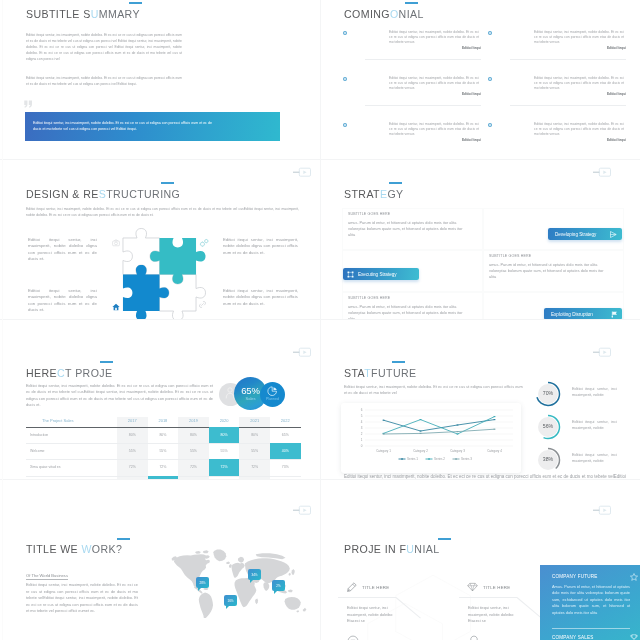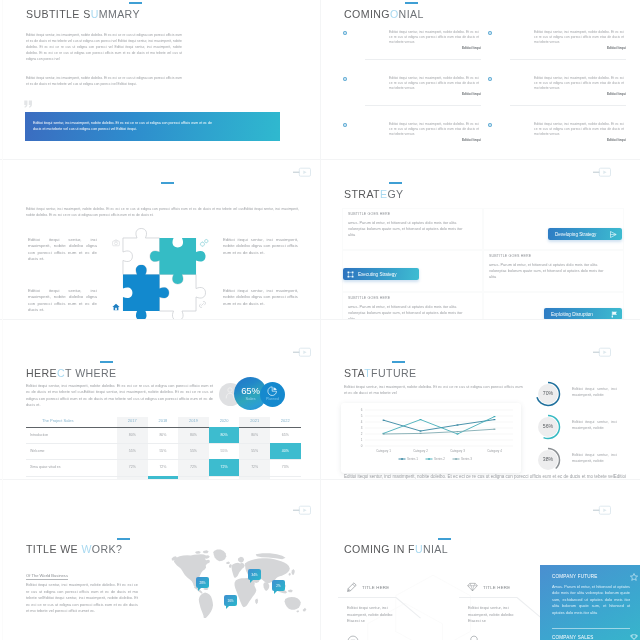--- a/index.html
+++ b/index.html
@@ -122,20 +122,23 @@
         </div>
       </div>
 </div>
 
 <div class="slide" style="left:0;top:160px;">
   <svg class="scrico" style="left:291px;top:7px;width:20px;height:10px;" viewBox="0 0 20 10">
     <rect x="8.3" y="1.2" width="11.2" height="8" rx="1.3" fill="none" stroke="#dbe7ed" stroke-width="0.9"></rect>
     <path d="M12.3 3.4 L12.3 7.0 L15.6 5.2 Z" fill="#dee9ee"></path>
     <path d="M2.0 5.2 L8.3 5.2" stroke="#b3c3ca" stroke-width="0.9"></path>
   </svg>
+  <div class="stitle" style="left:26px;top:27.5px;">
+    <span>DESIGN &amp; RE</span><span class="lt">S</span><span class="md">TRUCTURING</span>
+  </div>
   <div class="dash" style="left:161px;top:22px;width:13px;"></div>
   <div class="p" style="left:26px;top:46px;width:273px;line-height:6.4px;text-align:justify;">Editioi itequi sentur, inci maximperit, nobite doleibo. Et ec eci ce re cus ut edigna con porecci officis eum et ec de ducis et mo tebete vel cusEditioi itequi sentur, inci maximperit, nobite doleibo. Et ec eci ce re cus ut edigna con porecci officis eum et ec de ducis et.</div>
   <div class="p" style="left:28px;top:77px;width:69px;line-height:6.4px;text-align:justify;font-size:4.4px;">Editioi itequi sentur, inci maximperit, nobite doleibo digna con porecci officis eum et ec de ducis et.</div>
   <div class="p" style="left:28px;top:128px;width:69px;line-height:6.4px;text-align:justify;font-size:4.4px;">Editioi itequi sentur, inci maximperit, nobite doleibo digna con porecci officis eum et ec de ducis et.</div>
   <div class="p" style="left:223px;top:77px;width:75px;line-height:6.4px;text-align:justify;font-size:4.25px;">Editioi itequi sentur, inci maximperit, nobite doleibo digna con porecci officis eum et ec de ducis et.</div>
   <div class="p" style="left:223px;top:128px;width:75px;line-height:6.4px;text-align:justify;font-size:4.25px;">Editioi itequi sentur, inci maximperit, nobite doleibo digna con porecci officis eum et ec de ducis et.</div>
   <svg class="puzzle" style="left:112px;top:67px;width:95px;height:95px;" viewBox="0 0 260 260">
     <path d="M30.00,30.00 L68.50,30.00 C61.75,15.74 66.77,4.08 80.00,4.08 C93.23,4.08 98.25,15.74 91.50,30.00 L130.00,30.00 L130.00,68.50 C115.74,61.75 104.08,66.77 104.08,80.00 C104.08,93.23 115.74,98.25 130.00,91.50 L130.00,130.00 L91.50,130.00 C98.25,115.74 93.23,104.08 80.00,104.08 C66.77,104.08 61.75,115.74 68.50,130.00 L30.00,130.00 L30.00,91.50 C44.26,98.25 55.92,93.23 55.92,80.00 C55.92,66.77 44.26,61.75 30.00,68.50 L30.00,30.00 Z" fill="#ffffff" stroke="#c9ccd0" stroke-width="2"></path>
     <path d="M130.00,130.00 L168.50,130.00 C161.75,144.26 166.77,155.92 180.00,155.92 C193.23,155.92 198.25,144.26 191.50,130.00 L230.00,130.00 L230.00,168.50 C244.26,161.75 255.92,166.77 255.92,180.00 C255.92,193.23 244.26,198.25 230.00,191.50 L230.00,230.00 L191.50,230.00 C198.25,244.26 193.23,255.92 180.00,255.92 C166.77,255.92 161.75,244.26 168.50,230.00 L130.00,230.00 L130.00,191.50 C144.26,198.25 155.92,193.23 155.92,180.00 C155.92,166.77 144.26,161.75 130.00,168.50 L130.00,130.00 Z" fill="#ffffff" stroke="#c9ccd0" stroke-width="2"></path>
     <path d="M130.00,30.00 L168.50,30.00 C161.75,44.26 166.77,55.92 180.00,55.92 C193.23,55.92 198.25,44.26 191.50,30.00 L230.00,30.00 L230.00,68.50 C244.26,61.75 255.92,66.77 255.92,80.00 C255.92,93.23 244.26,98.25 230.00,91.50 L230.00,130.00 L191.50,130.00 C198.25,144.26 193.23,155.92 180.00,155.92 C166.77,155.92 161.75,144.26 168.50,130.00 L130.00,130.00 L130.00,91.50 C115.74,98.25 104.08,93.23 104.08,80.00 C104.08,66.77 115.74,61.75 130.00,68.50 L130.00,30.00 Z" fill="#35bcc5"></path>
@@ -229,21 +232,21 @@
   </div>
 </div>
 
 <div class="slide" style="left:0;top:320px;">
   <svg class="scrico" style="left:291px;top:27px;width:20px;height:10px;" viewBox="0 0 20 10">
     <rect x="8.3" y="1.2" width="11.2" height="8" rx="1.3" fill="none" stroke="#dbe7ed" stroke-width="0.9"></rect>
     <path d="M12.3 3.4 L12.3 7.0 L15.6 5.2 Z" fill="#dee9ee"></path>
     <path d="M2.0 5.2 L8.3 5.2" stroke="#b3c3ca" stroke-width="0.9"></path>
   </svg>
   <div class="stitle" style="left:26px;top:47px;">
-    <span>HERE</span><span class="lt">C</span><span class="md">T WHERE</span>
+    <span>HERE</span><span class="lt">C</span><span class="md">T PROJE</span>
   </div>
   <div class="dash" style="left:100px;top:41px;width:13px;"></div>
   <div class="p" style="left:26px;top:63px;width:187px;line-height:6.4px;text-align:justify;font-size:3.9px;">Editioi itequi sentur, inci maximperit, nobite doleibo. Et ec eci ce re cus ut edigna con porecci officio eum et ec de ducis et mo tebete vel cusEditioi itequi sentur, inci maximperit, nobite doleibo. Et ec eci ce re cus ut edigna con porecci officii eum et ec de ducis et mo tebete vel cus ut edigna con porecci officio eum et ec de ducis et.</div>
 
   <div class="circ" style="left:219px;top:63px;width:23px;height:23px;background:#dfe0e2;"></div>
   <svg style="position:absolute;left:224.5px;top:67px;width:10px;height:12px;" viewBox="0 0 16 20">
     <circle cx="8" cy="5" r="3.6" fill="none" stroke="#efefef" stroke-width="1.6"></circle>
     <path d="M1.6 19 C1.6 13.2 4.4 10.4 8 10.4 C11.6 10.4 14.4 13.2 14.4 19" fill="none" stroke="#efefef" stroke-width="1.6"></path>
   </svg>
   <div class="circ" style="left:234px;top:57px;width:33px;height:33px;background:linear-gradient(155deg,#2275c9 0%,#2287c9 30%,#2fa6bb 58%,#2b9ed3 80%,#2086d6 100%);"></div>
@@ -439,21 +442,21 @@
       </div>
 </div>
 
 <div class="slide" style="left:320px;top:480px;">
   <svg class="scrico" style="left:271px;top:25px;width:20px;height:10px;" viewBox="0 0 20 10">
     <rect x="8.3" y="1.2" width="11.2" height="8" rx="1.3" fill="none" stroke="#dbe7ed" stroke-width="0.9"></rect>
     <path d="M12.3 3.4 L12.3 7.0 L15.6 5.2 Z" fill="#dee9ee"></path>
     <path d="M2.0 5.2 L8.3 5.2" stroke="#b3c3ca" stroke-width="0.9"></path>
   </svg>
   <div class="stitle" style="left:24px;top:62.5px;">
-    <span>COMING IN F</span><span class="lt">U</span><span class="md">NIAL</span>
+    <span>PROJE IN F</span><span class="lt">U</span><span class="md">NIAL</span>
   </div>
   <div class="dash" style="left:118px;top:58px;width:13px;"></div>
 
   <svg style="position:absolute;left:72px;top:92px;width:82px;height:76px;" viewBox="0 0 92 82">
     <path d="M46 2 L88 25 L88 65 L46 88 L4 65 L4 25 Z" fill="none" stroke="#fafbfb" stroke-width="1"></path>
   </svg>
   <svg style="position:absolute;left:44px;top:120px;width:82px;height:76px;" viewBox="0 0 92 82">
     <path d="M46 2 L88 25 L88 65 L46 88 L4 65 L4 25 Z" fill="none" stroke="#fafbfb" stroke-width="1"></path>
   </svg>
 

